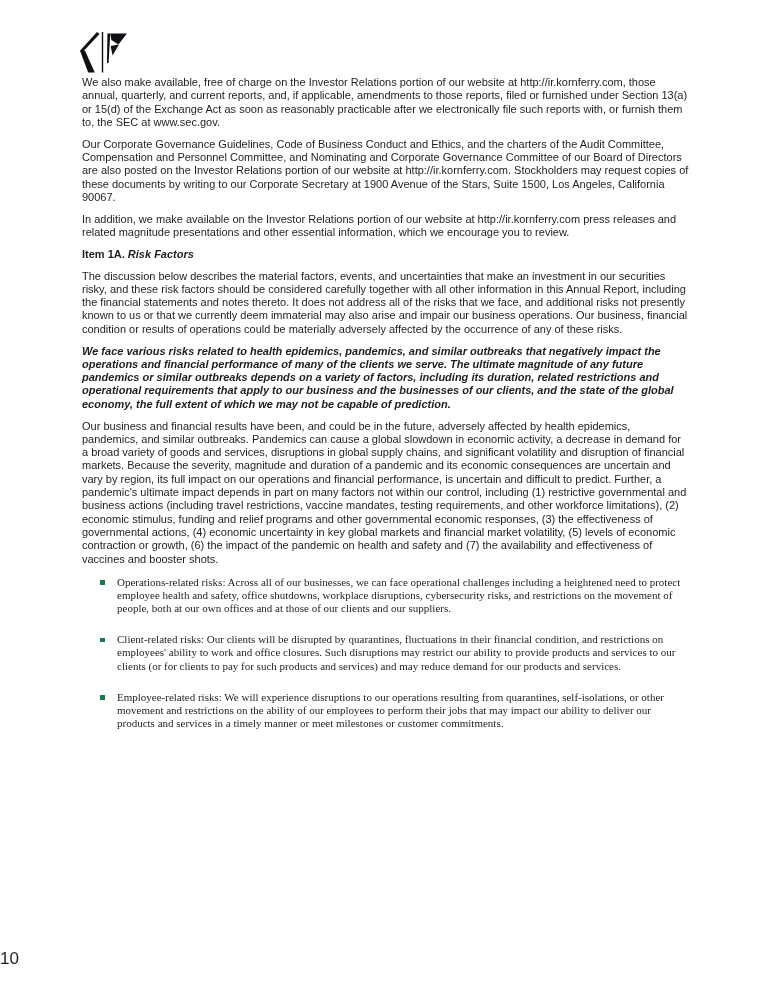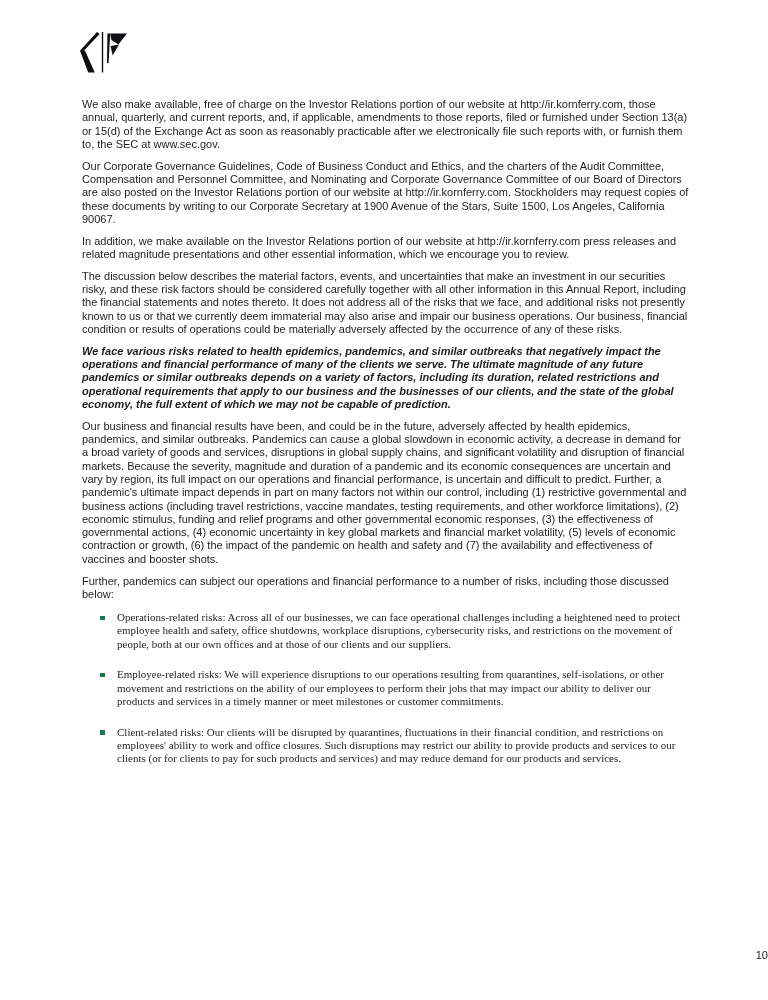--- a/index.html
+++ b/index.html
@@ -16,21 +16,21 @@
   .logo {
     position: absolute;
     left: 78px;
     top: 32px;
     width: 50px;
     height: 41px;
   }
   .content {
     position: absolute;
     left: 82px;
-    top: 98px;
+    top: 76px;
     width: 607px;
     font-size: 11px;
     line-height: 13.3px;
   }
   .content p { margin: 0 0 8.5px 0; }
   .bold { font-weight: bold; }
   .italic { }
   .bold-italic { font-weight: bold; font-style: italic; }
   .h-item { margin: 2px 0 8.5px 0 !important; }
   ul.risk-list {
@@ -50,22 +50,22 @@
     top: 4.5px;
     width: 4.5px;
     height: 4.5px;
     background: #177a4b; 
   }
   .page-number {
     position: absolute;
     top: 949px;
     left: 0;
     width: 100%;
-    text-align: right;
-    font-size: 11px;
+    text-align: left;
+    font-size: 17px;
     color: #1e1e1e;
   }
 </style>
 </head>
 <body>
 
 <div class="logo">
   <svg width="50" height="41" viewBox="0 0 50 41" xmlns="http://www.w3.org/2000/svg">
     <g fill="#101014">
 
@@ -81,24 +81,24 @@
 
       <polygon points="32.6,14 41,12.6 34.6,23.6"></polygon>
     </g>
   </svg>
 </div>
 
 <div class="content">
   <p>We also make available, free of charge on the Investor Relations portion of our website at http://ir.kornferry.com, those annual, quarterly, and current reports, and, if applicable, amendments to those reports, filed or furnished under Section 13(a) or 15(d) of the Exchange Act as soon as reasonably practicable after we electronically file such reports with, or furnish them to, the SEC at www.sec.gov.</p>
   <p>Our Corporate Governance Guidelines, Code of Business Conduct and Ethics, and the charters of the Audit Committee, Compensation and Personnel Committee, and Nominating and Corporate Governance Committee of our Board of Directors are also posted on the Investor Relations portion of our website at http://ir.kornferry.com. Stockholders may request copies of these documents by writing to our Corporate Secretary at 1900 Avenue of the Stars, Suite 1500, Los Angeles, California 90067.</p>
   <p>In addition, we make available on the Investor Relations portion of our website at http://ir.kornferry.com press releases and related magnitude presentations and other essential information, which we encourage you to review.</p>
+  <p class="h-item"><span class="bold">Item 1A.</span> <span class="bold-italic">Risk Factors</span></p>
   <p class="italic">The discussion below describes the material factors, events, and uncertainties that make an investment in our securities risky, and these risk factors should be considered carefully together with all other information in this Annual Report, including the financial statements and notes thereto. It does not address all of the risks that we face, and additional risks not presently known to us or that we currently deem immaterial may also arise and impair our business operations. Our business, financial condition or results of operations could be materially adversely affected by the occurrence of any of these risks.</p>
   <p class="bold-italic">We face various risks related to health epidemics, pandemics, and similar outbreaks that negatively impact the operations and financial performance of many of the clients we serve. The ultimate magnitude of any future pandemics or similar outbreaks depends on a variety of factors, including its duration, related restrictions and operational requirements that apply to our business and the businesses of our clients, and the state of the global economy, the full extent of which we may not be capable of prediction.</p>
   <p>Our business and financial results have been, and could be in the future, adversely affected by health epidemics, pandemics, and similar outbreaks. Pandemics can cause a global slowdown in economic activity, a decrease in demand for a broad variety of goods and services, disruptions in global supply chains, and significant volatility and disruption of financial markets. Because the severity, magnitude and duration of a pandemic and its economic consequences are uncertain and vary by region, its full impact on our operations and financial performance, is uncertain and difficult to predict. Further, a pandemic's ultimate impact depends in part on many factors not within our control, including (1) restrictive governmental and business actions (including travel restrictions, vaccine mandates, testing requirements, and other workforce limitations), (2) economic stimulus, funding and relief programs and other governmental economic responses, (3) the effectiveness of governmental actions, (4) economic uncertainty in key global markets and financial market volatility, (5) levels of economic contraction or growth, (6) the impact of the pandemic on health and safety and (7) the availability and effectiveness of vaccines and booster shots.</p>
-  <p>Further, pandemics can subject our operations and financial performance to a number of risks, including those discussed below:</p>
   <ul class="risk-list">
     <li>Operations-related risks: Across all of our businesses, we can face operational challenges including a heightened need to protect employee health and safety, office shutdowns, workplace disruptions, cybersecurity risks, and restrictions on the movement of people, both at our own offices and at those of our clients and our suppliers.</li>
+    <li>Client-related risks: Our clients will be disrupted by quarantines, fluctuations in their financial condition, and restrictions on employees' ability to work and office closures. Such disruptions may restrict our ability to provide products and services to our clients (or for clients to pay for such products and services) and may reduce demand for our products and services.</li>
     <li>Employee-related risks: We will experience disruptions to our operations resulting from quarantines, self-isolations, or other movement and restrictions on the ability of our employees to perform their jobs that may impact our ability to deliver our products and services in a timely manner or meet milestones or customer commitments.</li>
-    <li>Client-related risks: Our clients will be disrupted by quarantines, fluctuations in their financial condition, and restrictions on employees' ability to work and office closures. Such disruptions may restrict our ability to provide products and services to our clients (or for clients to pay for such products and services) and may reduce demand for our products and services.</li>
   </ul>
 </div>
 
 <div class="page-number">10</div>
 
 </body></html>

